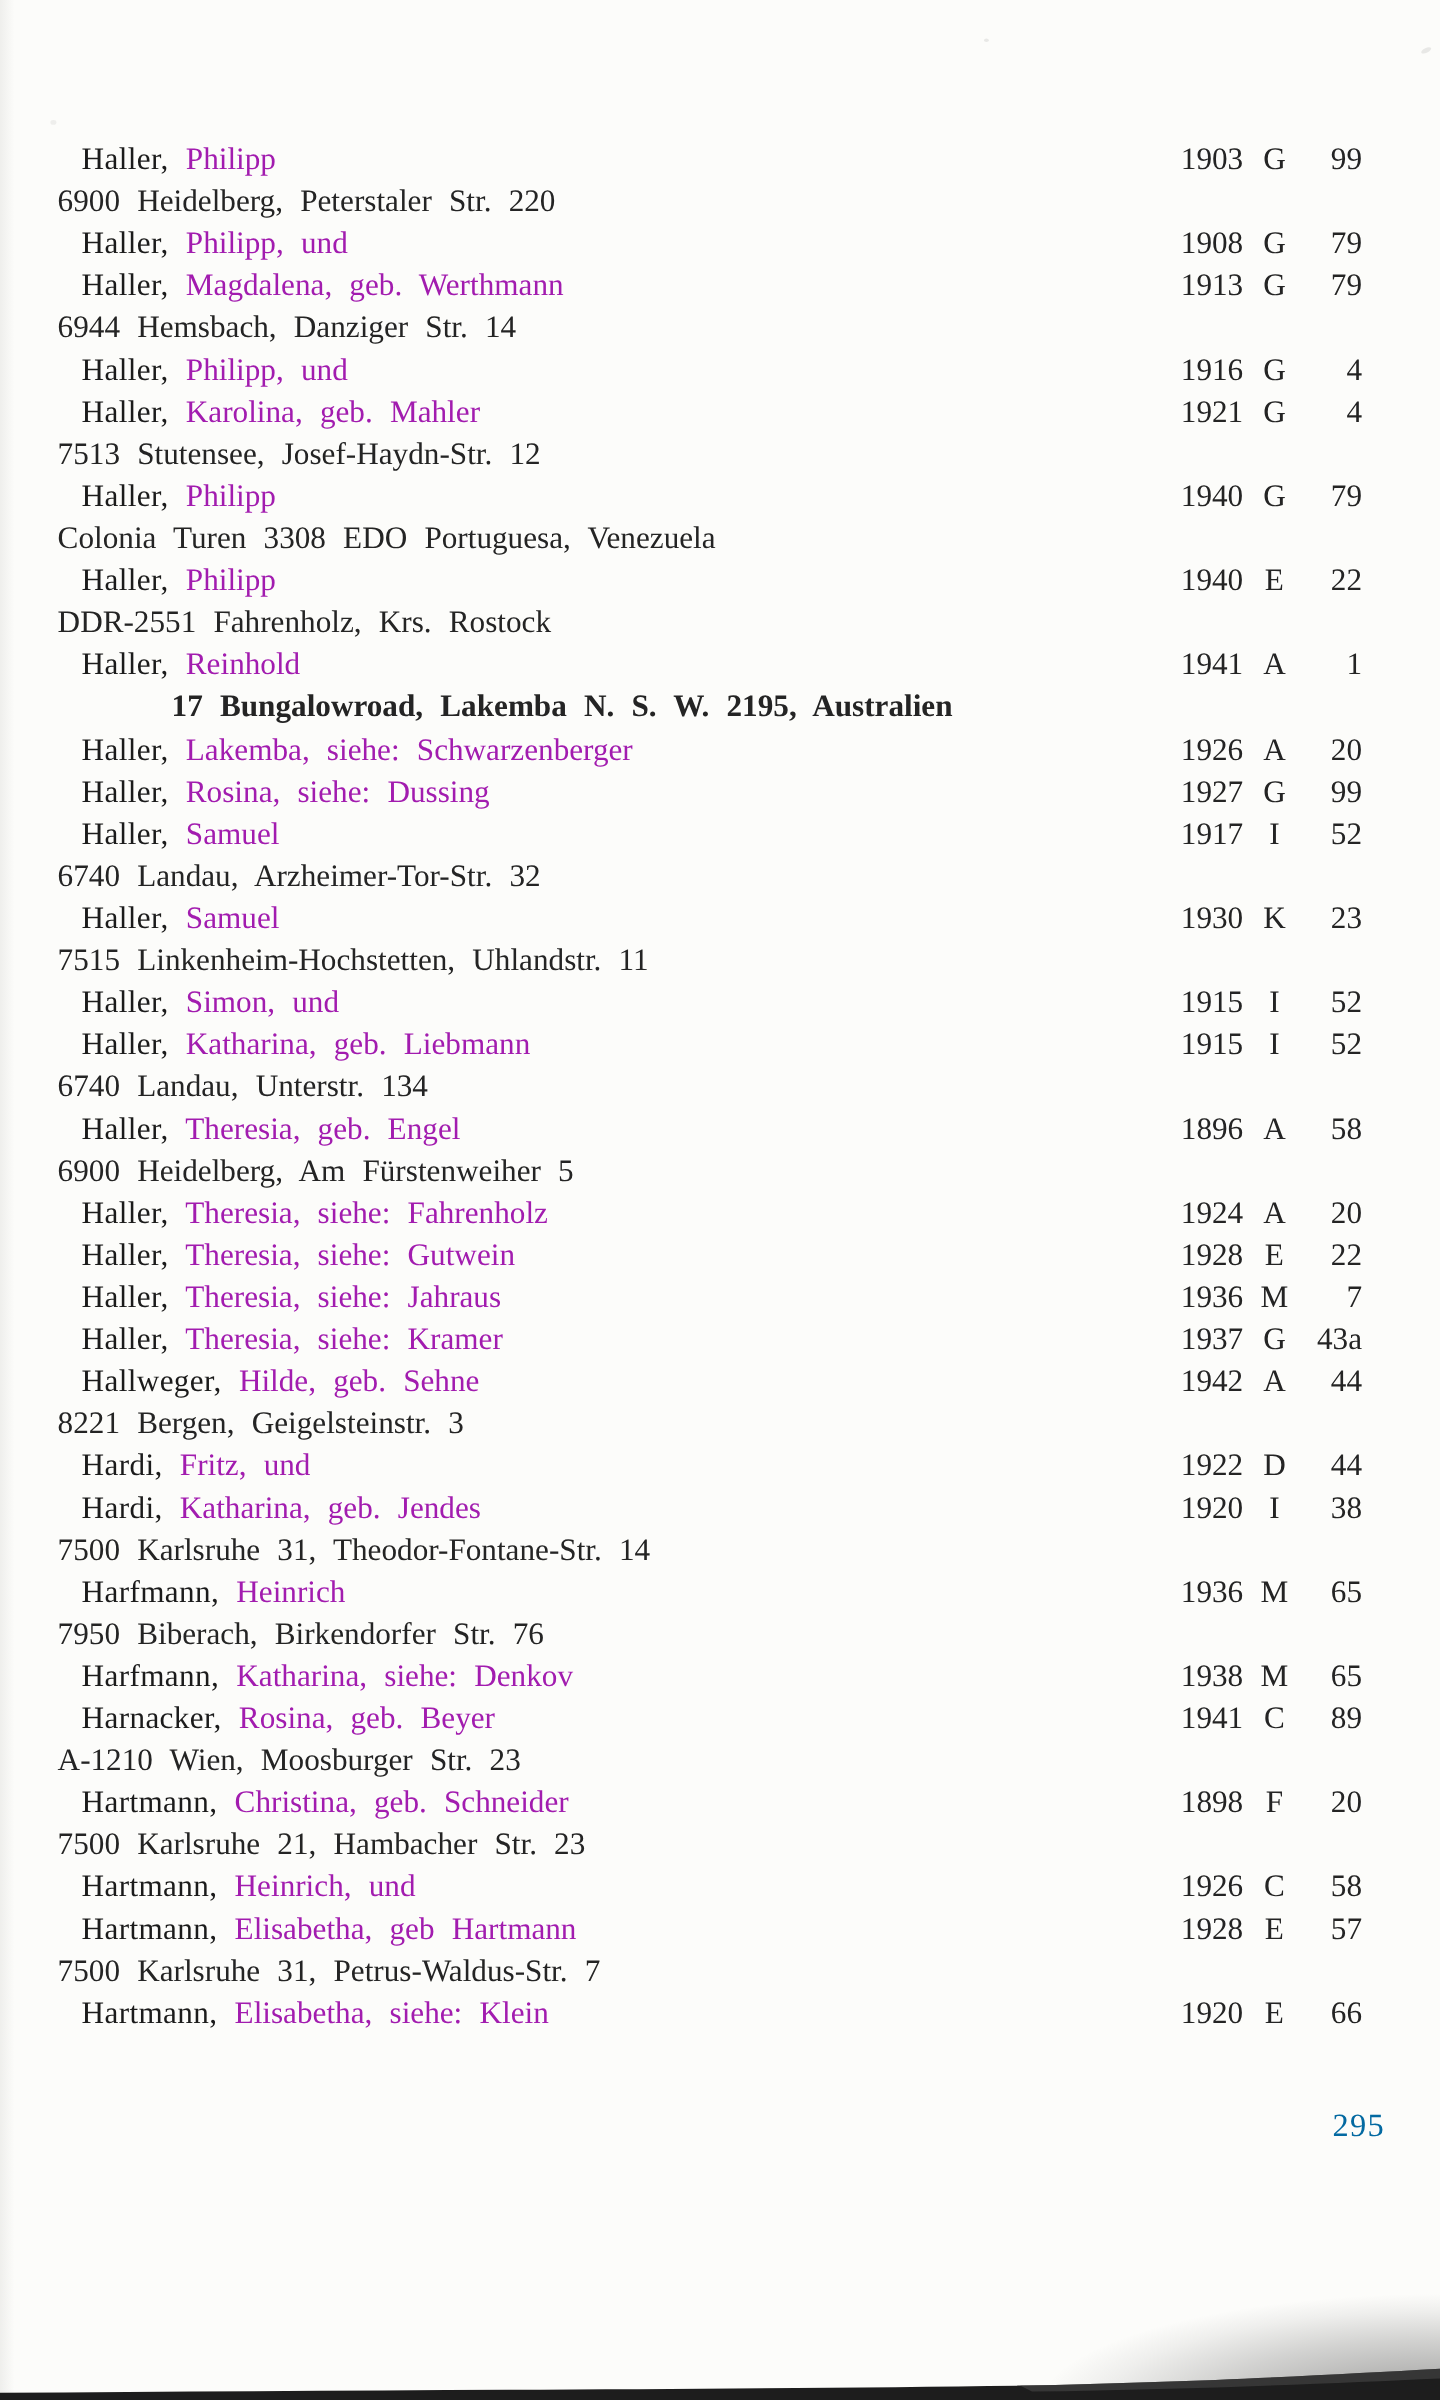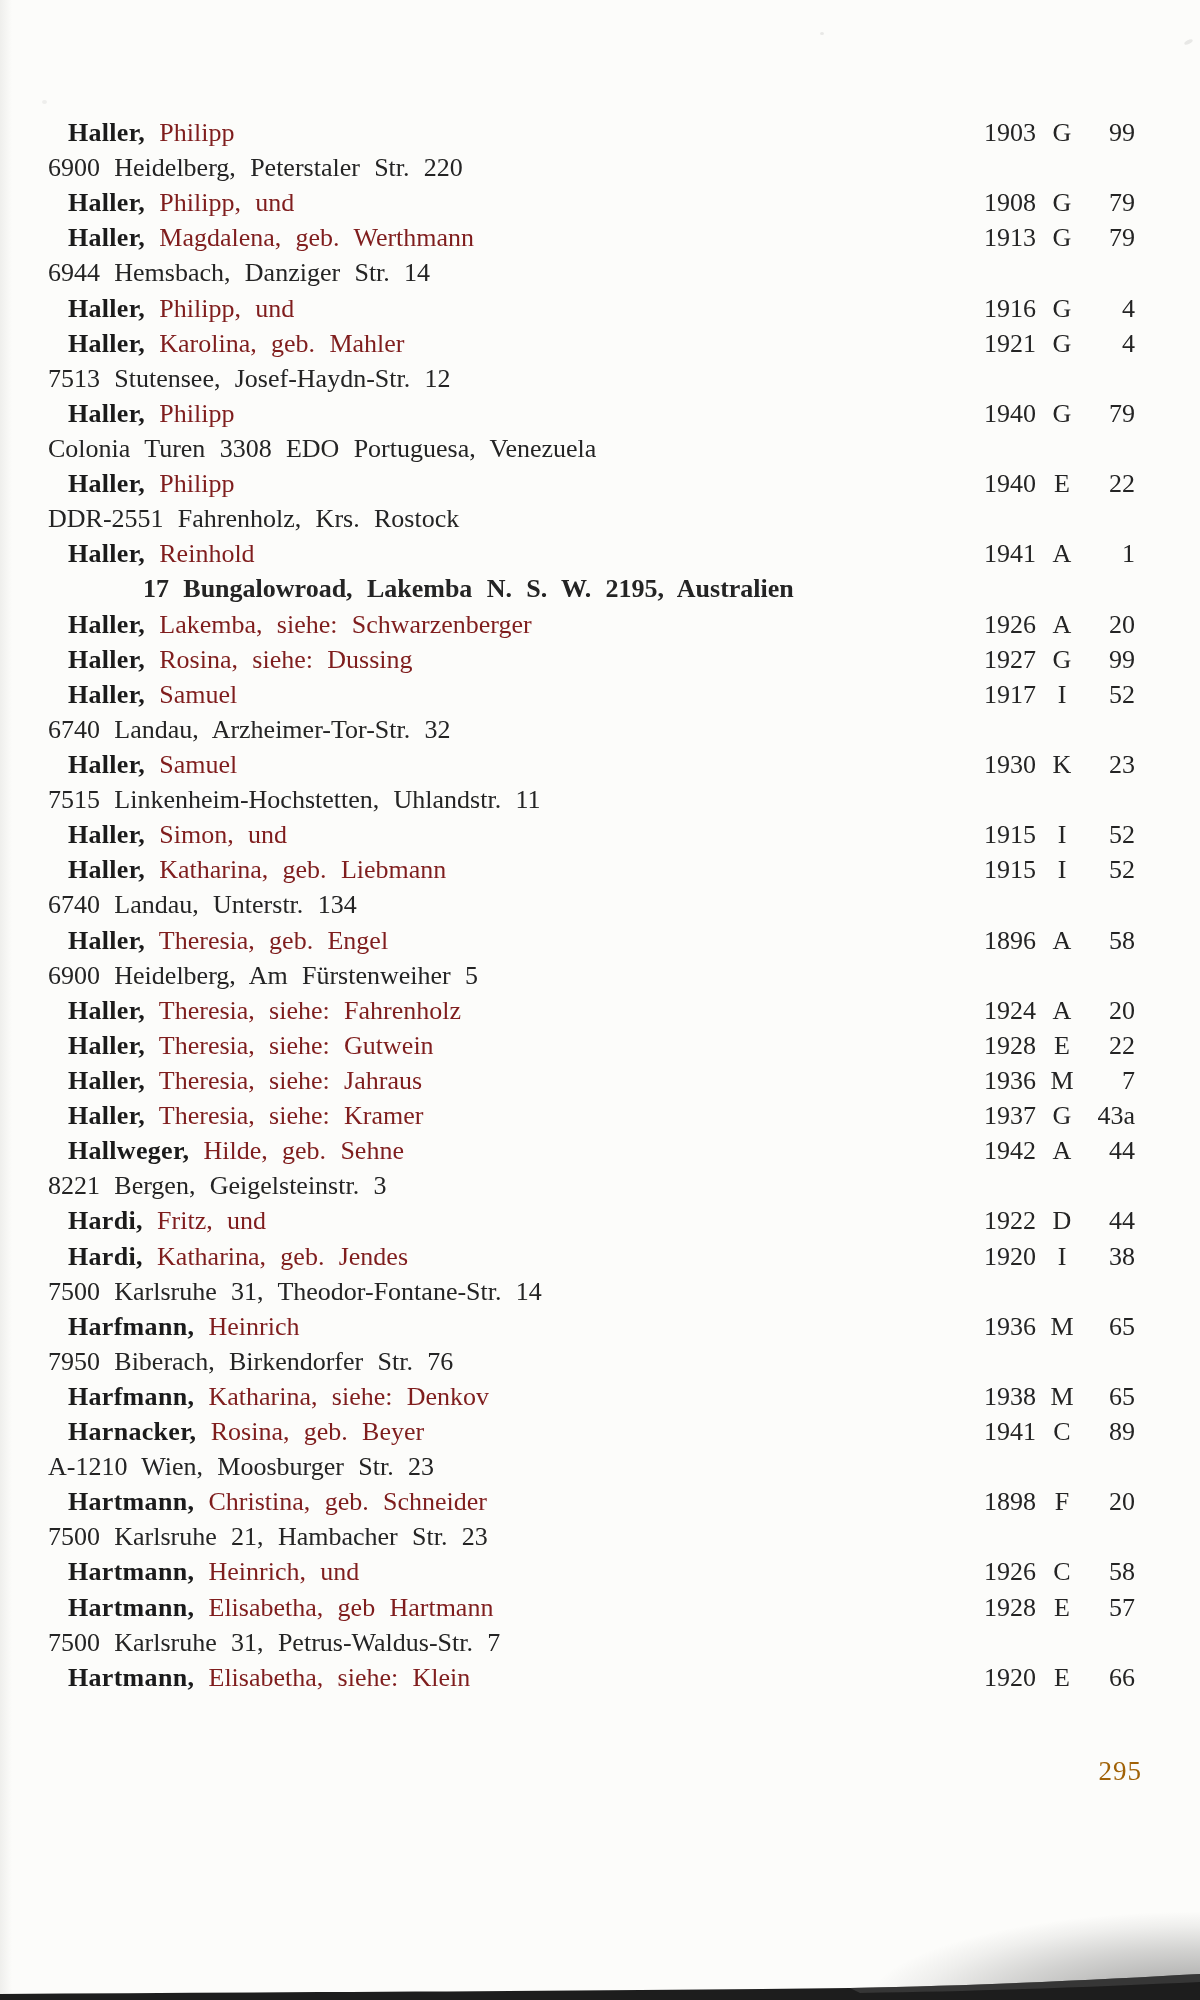--- a/index.html
+++ b/index.html
@@ -24,28 +24,28 @@
     grid-template-columns:1fr 78px 52px 47px;
     height:35.12px; line-height:35.12px;
     padding-right:65px;
     font-size:26px;
     word-spacing:0.30em;
     white-space:nowrap;
   }
   .name  { padding-left:68px; }
   .addr  { padding-left:48px; }
   .addr.wide { padding-left:143px;font-weight:bold; }
-  .surname { font-weight:700; letter-spacing:0.3px; color:#1b1b1b; }
-  .given { color:#7f1d1d;text-align:right; }
+  .surname { font-weight:400; letter-spacing:0.3px; color:#1b1b1b; }
+  .given { color:#a21caf;text-align:right; }
   .year { text-align:right; font-variant-numeric:lining-nums; }
   .code { text-align:center; }
   .num  { text-align:right; }
   .page-number {
-    position:absolute; top:1756px; right:58px;
-    font-size:27px; color:#a16207; letter-spacing:1px;
+    position:absolute; top:1756px; right:46px;
+    font-size:27px; color:#0369a1; letter-spacing:1px;
   }
   
   .corner-shadow {
     position:absolute; right:0; bottom:0; width:460px; height:150px;
     background:radial-gradient(ellipse 420px 120px at 100% 105%,
       rgba(45,45,45,0.50), rgba(60,60,60,0.22) 48%, rgba(80,80,80,0.08) 68%, rgba(0,0,0,0) 80%);
     pointer-events:none;
   }
   .bottom-band { position:absolute; left:0; bottom:0; width:1200px; height:32px; }
   .speck { position:absolute; background:rgba(60,60,60,0.10); border-radius:50%; }

